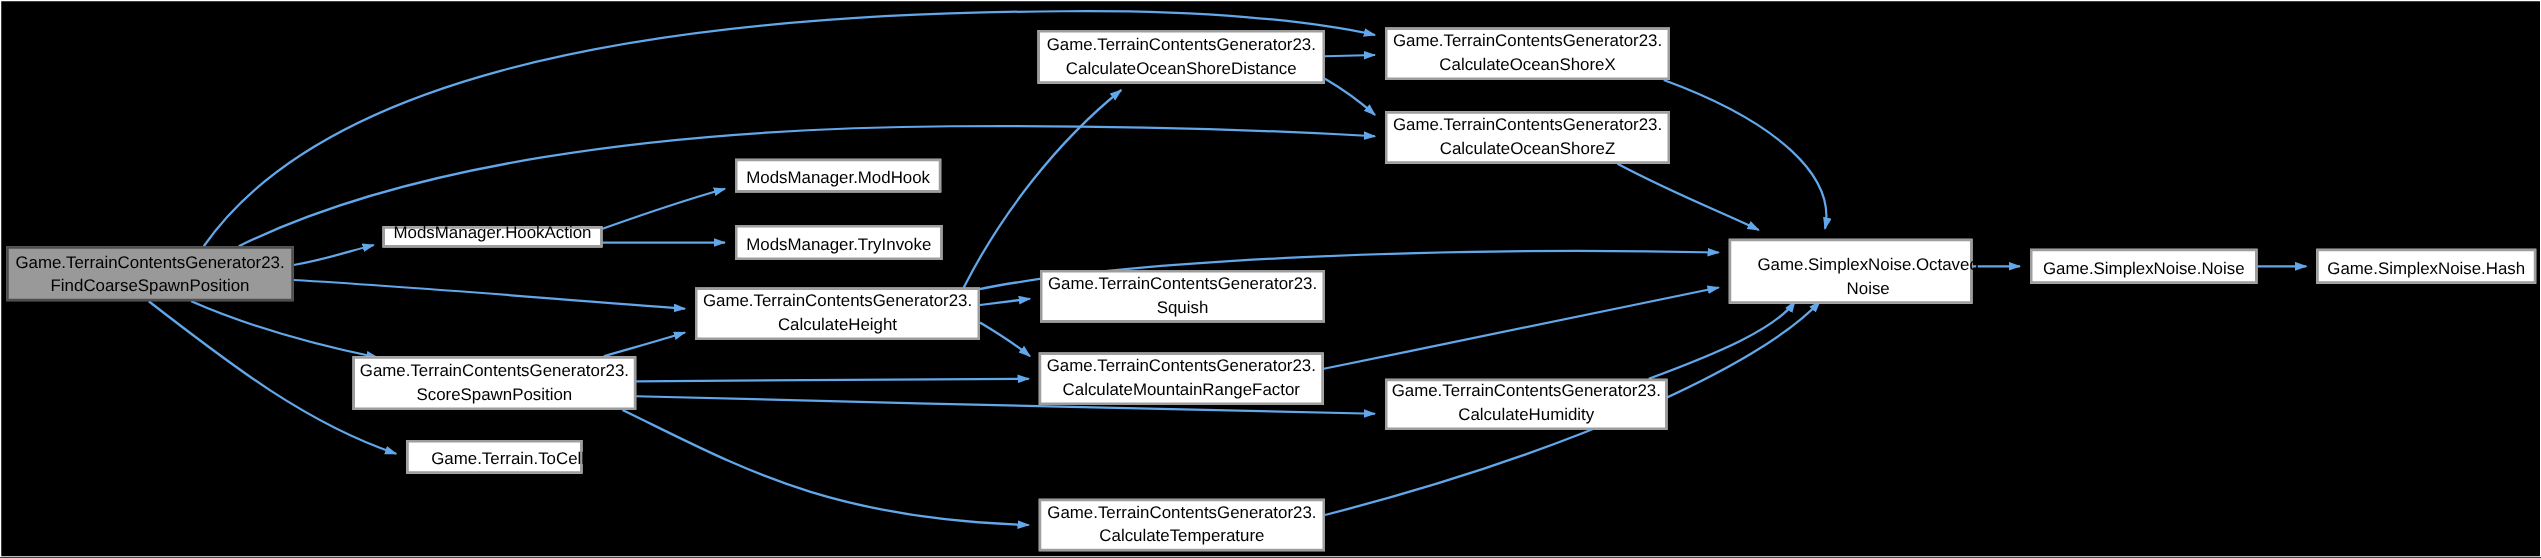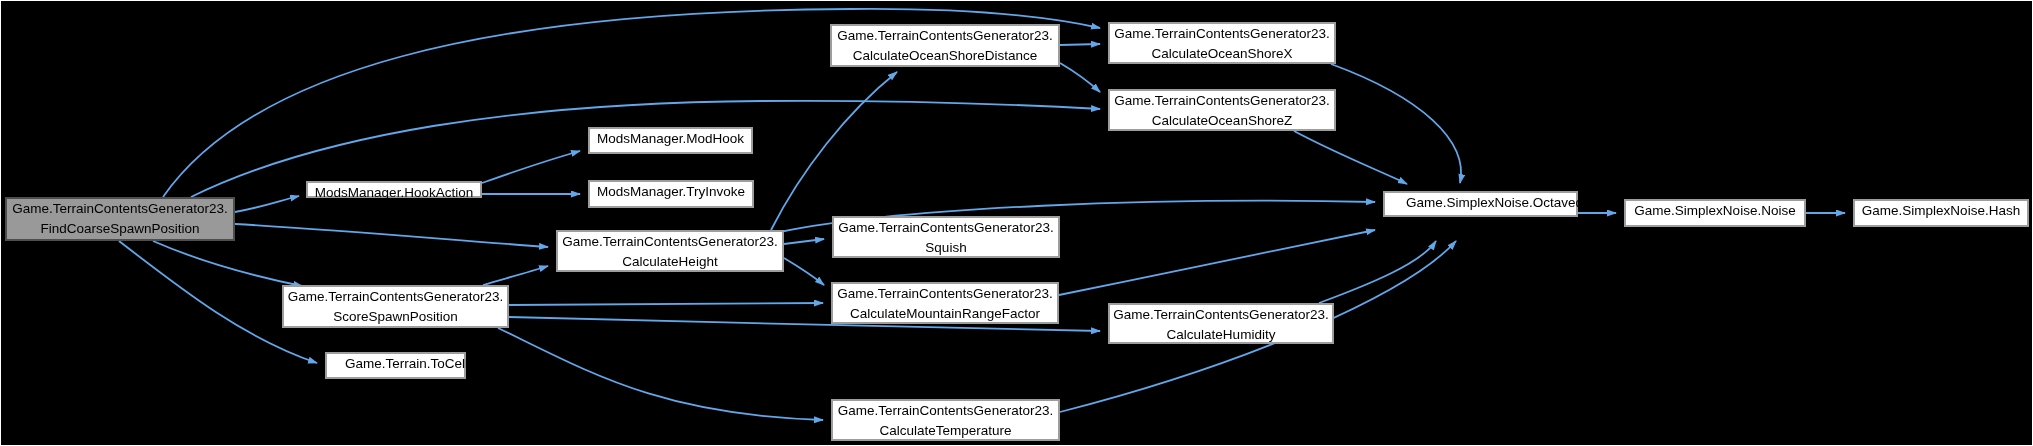--- a/index.html
+++ b/index.html
@@ -11,21 +11,21 @@
     box-sizing:border-box;
     overflow:hidden;
     font-family:"Liberation Sans",sans-serif;
   }
   #edges{position:absolute;left:0;top:0;width:2033px;height:446px;}
   .node{
     position:absolute;
     background:#ffffff;
     border:2px solid #9d9d9d;
     color:#000;
-    display:flex;align-items:flex-start;justify-content:center;
+    display:flex;align-items:flex-end;justify-content:center;
     text-align:center;
     white-space:pre-line;
     font-size:13.5px;line-height:1.45;
     box-sizing:border-box;
     cursor:pointer;
   }
   .node.hl{background:#999999;border-color:#4e4e4e;}
   
   #n-find_coarse{left:4px;top:196px;width:230px;height:44px;}
   #n-hook_action{left:305px;top:180px;width:176px;height:17px;}
@@ -34,21 +34,21 @@
   #n-ocean_shore_distance{left:829px;top:23px;width:230px;height:43px;}
   #n-ocean_shore_x{left:1107px;top:21px;width:228px;height:42px;}
   #n-ocean_shore_z{left:1107px;top:88px;width:228px;height:42px;}
   #n-calculate_height{left:555px;top:229px;width:228px;height:42px;}
   #n-squish{left:831px;top:215px;width:228px;height:42px;}
   #n-mountain_range_factor{left:830px;top:281px;width:228px;height:42px;}
   #n-score_spawn{left:281px;top:284px;width:227px;height:43px;}
   #n-humidity{left:1107px;top:302px;width:226px;height:41px;}
   #n-to_cell{left:324px;top:351px;width:141px;height:27px;padding-left:22px;}
   #n-temperature{left:830px;top:398px;width:229px;height:42px;}
-  #n-octaved_noise{left:1382px;top:190px;width:195px;height:26px;padding-left:28px;}
+  #n-octaved_noise{left:1382px;top:190px;width:195px;height:52px;padding-left:28px;}
   #n-noise{left:1623px;top:198px;width:182px;height:28px;}
   #n-hash{left:1852px;top:198px;width:176px;height:28px;}
   .edge{fill:none;stroke:#61a7ea;stroke-width:1.8px;}
 </style>
 </head>
 <body>
 
 <div id="canvas">
 
   <svg id="edges" width="2033" height="446" viewBox="0 0 2033 446">

